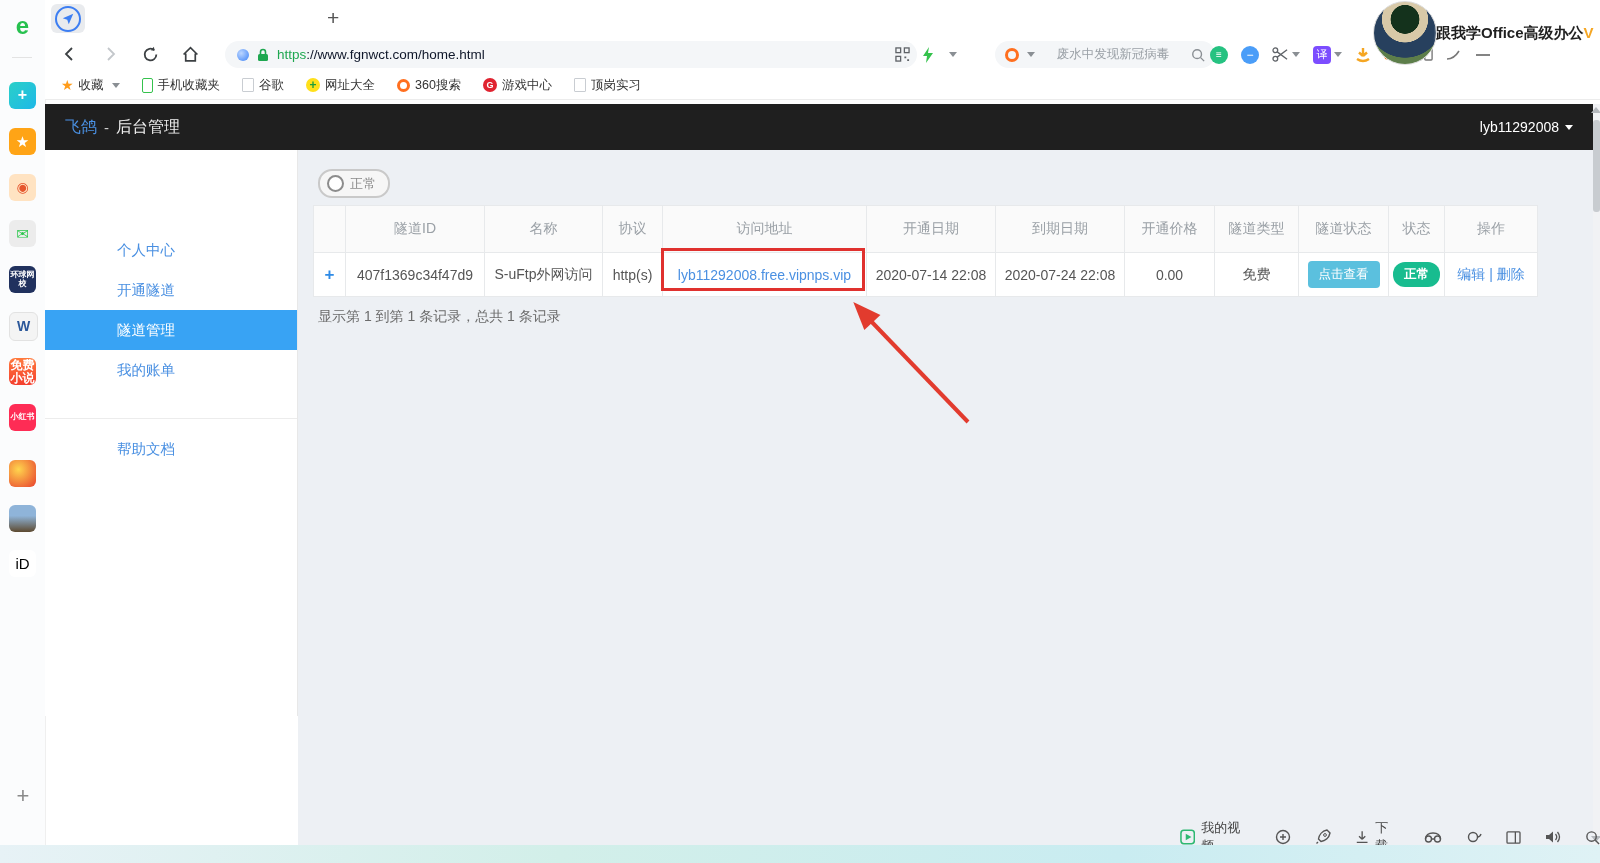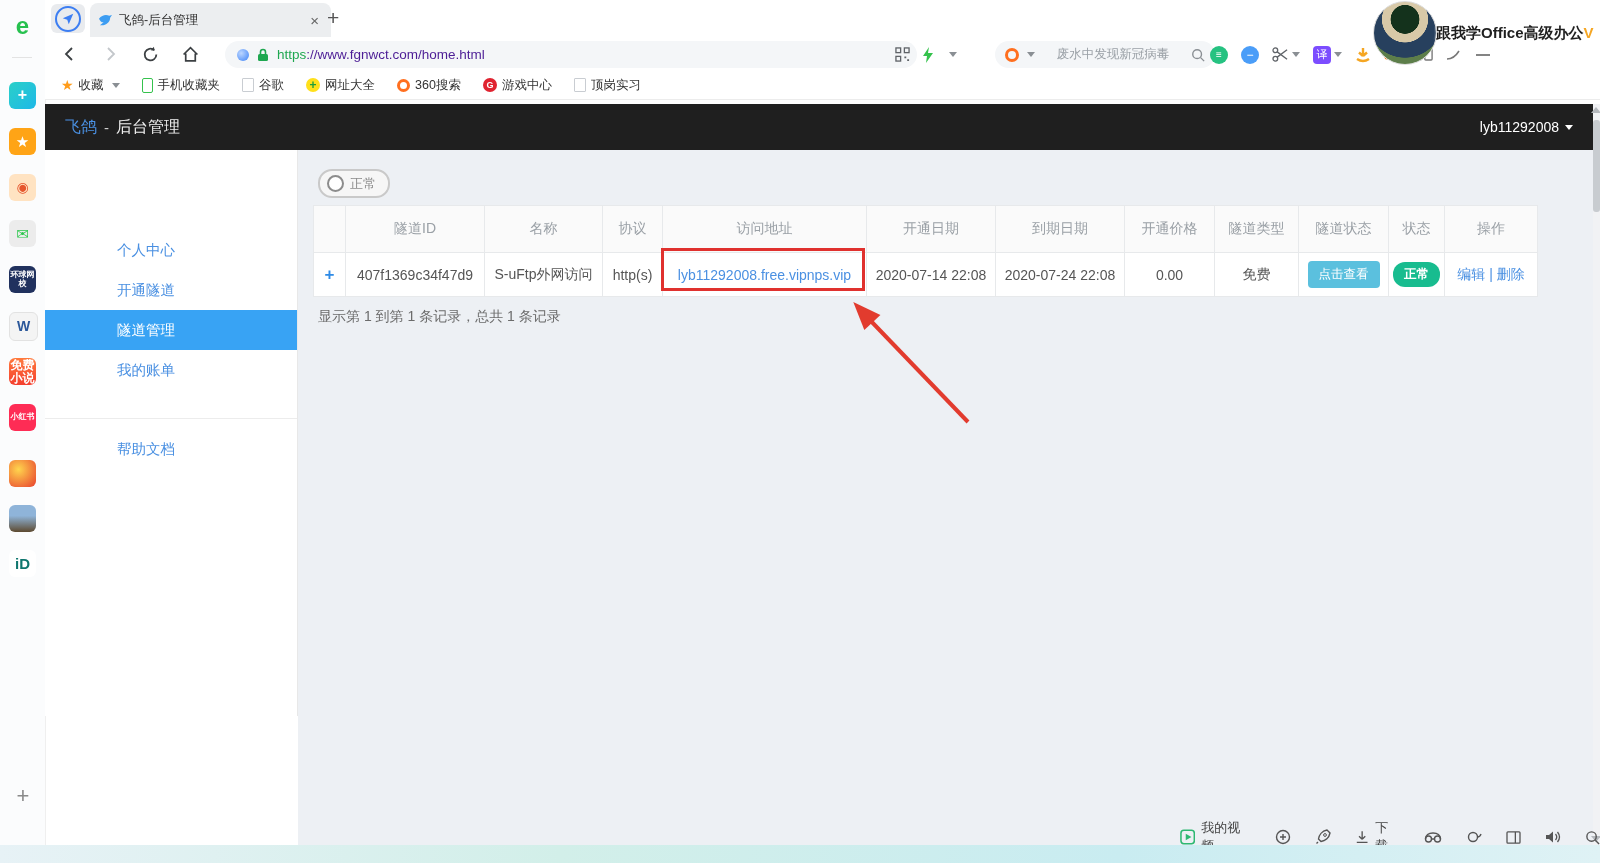--- a/index.html
+++ b/index.html
@@ -14,39 +14,39 @@
   .d1{background:linear-gradient(135deg,#2ad0c8,#1eb8e8);color:#fff;font-size:16px;}
   .d2{background:#ffa416;color:#fff;font-size:15px;}
   .d3{background:#ffe3c2;color:#e6562d;font-size:14px;}
   .d4{background:#ececec;color:#2ec84e;font-size:15px;}
   .d5{background:#20315e;color:#fff;font-size:8px;}
   .d6{background:#f4f4f4;color:#2b579a;font-size:14px;border:1px solid #e2e2e2;}
   .d7{background:linear-gradient(180deg,#ff7a3d,#f43f2f);color:#fff;font-size:12px;}
   .d8{background:#fe2c55;color:#fff;font-size:8px;}
   .d9{background:radial-gradient(circle at 35% 35%,#ffd54d,#e8402e);}
   .d10{background:linear-gradient(180deg,#8fb4d9 40%,#5d4a30);}
-  .d11{background:#fff;color:#0f766e;font-size:15px;font-weight:700;}
+  .d11{background:#fff;color:#000000;font-size:15px;font-weight:400;}
   #dock-add{position:absolute;left:11px;top:785px;width:24px;height:24px;color:#8a8a8a;font-size:22px;line-height:22px;text-align:center;cursor:pointer;}
   
   #tabbar{position:absolute;left:45px;top:0;width:1555px;height:37px;background:#fff;}
   #plane-btn{position:absolute;left:6px;top:4px;width:34px;height:29px;background:#e9ebee;border-radius:6px;display:flex;align-items:center;justify-content:center;cursor:pointer;}
   #plane-btn .circ{width:22px;height:22px;border-radius:50%;border:2px solid #3d7ef2;display:flex;align-items:center;justify-content:center;}
   #tab{position:absolute;left:45px;top:3px;width:225px;height:34px;background:#eceef0;border-radius:8px 8px 0 0;display:flex;align-items:center;padding:0 8px;cursor:pointer;}
   #tab .title{flex:1;font-size:12.5px;color:#333;white-space:nowrap;overflow:hidden;}
   #tab .close{color:#666;font-size:15px;padding:0 4px;cursor:pointer;}
   #newtab{position:absolute;left:282px;top:6px;font-size:21px;color:#555;cursor:pointer;}
   .birdsvg{margin-right:6px;flex:none;}
   
   #toolbar{position:absolute;left:45px;top:37px;width:1555px;height:34px;background:#fff;}
   .navbtn{position:absolute;top:5px;width:26px;height:24px;display:flex;align-items:center;justify-content:center;cursor:pointer;}
   #urlpill{position:absolute;left:180px;top:4px;width:668px;height:27px;background:#f4f6f8;border-radius:14px;display:flex;align-items:center;padding:0 12px;gap:8px;cursor:text;}
   #sitedot{width:12px;height:12px;border-radius:50%;background:radial-gradient(circle at 35% 35%,#bcd6ff,#3c82f7);}
   .urltext{font-size:13.5px;}
   .scheme{color:#1ea750;}
-  .urlrest{color:#4c1d95;text-align:center;}
+  .urlrest{color:#0f172a;text-align:center;}
   #rtools{position:absolute;left:850px;top:4px;display:flex;align-items:center;gap:12px;height:27px;}
   #searchpill{position:absolute;left:950px;top:4px;width:200px;height:27px;background:#f4f6f8;border-radius:14px;display:flex;align-items:center;padding:0 10px;gap:5px;cursor:text;text-align:center;}
   #searchpill .ph{flex:1;color:#9aa0a6;font-size:12.5px;white-space:nowrap;overflow:hidden;}
   #o360{width:14px;height:14px;border-radius:50%;border:3px solid #ff6f1f;box-sizing:border-box;}
   #exticons{position:absolute;left:1165px;top:4px;display:flex;align-items:center;gap:13px;height:27px;}
   .extic{display:flex;align-items:center;cursor:pointer;}
   .greenbook{width:18px;height:18px;border-radius:50%;background:#26c281;color:#fff;font-size:10px;display:flex;align-items:center;justify-content:center;}
   .bluemin{width:18px;height:18px;border-radius:50%;background:#4a9df8;color:#fff;font-size:12px;display:flex;align-items:center;justify-content:center;}
   .transq{width:18px;height:18px;border-radius:4px;background:#7c4dff;color:#fff;font-size:11px;display:flex;align-items:center;justify-content:center;}
   .caret{width:0;height:0;border-left:4px solid transparent;border-right:4px solid transparent;border-top:5px solid #8a8f94;margin-left:3px;}
@@ -130,29 +130,20 @@
   <div id="dock-add">+</div>
 </div>
 
 <div id="tabbar">
   <div id="plane-btn">
     <span class="circ">
       <svg width="12" height="12" viewBox="0 0 16 16">
             <path d="M1 7 L15 1 L9 15 L7 9 Z" fill="#3d7ef2"></path>
           </svg>
     </span>
-  </div>
-  <div id="tab">
-    <span class="birdsvg">
-      <svg width="15" height="13" viewBox="0 0 16 14">
-            <path d="M1 5 C4 1 9 0 12 2 L15 1 L13 4 C13 9 8 13 2 12 L6 9 C3 9 2 7 1 5 Z" fill="#3d9df2"></path>
-          </svg>
-    </span>
-    <span class="title">飞鸽-后台管理</span>
-    <span class="close">×</span>
   </div>
   <div id="newtab">+</div>
 </div>
 
 <div id="toolbar">
   <div class="navbtn" style="left:12px">
     <svg width="16" height="16" viewBox="0 0 16 16">
           <path d="M10 2 L4 8 L10 14" stroke="#3c4043" stroke-width="1.8" fill="none"></path>
         </svg>
   </div>

